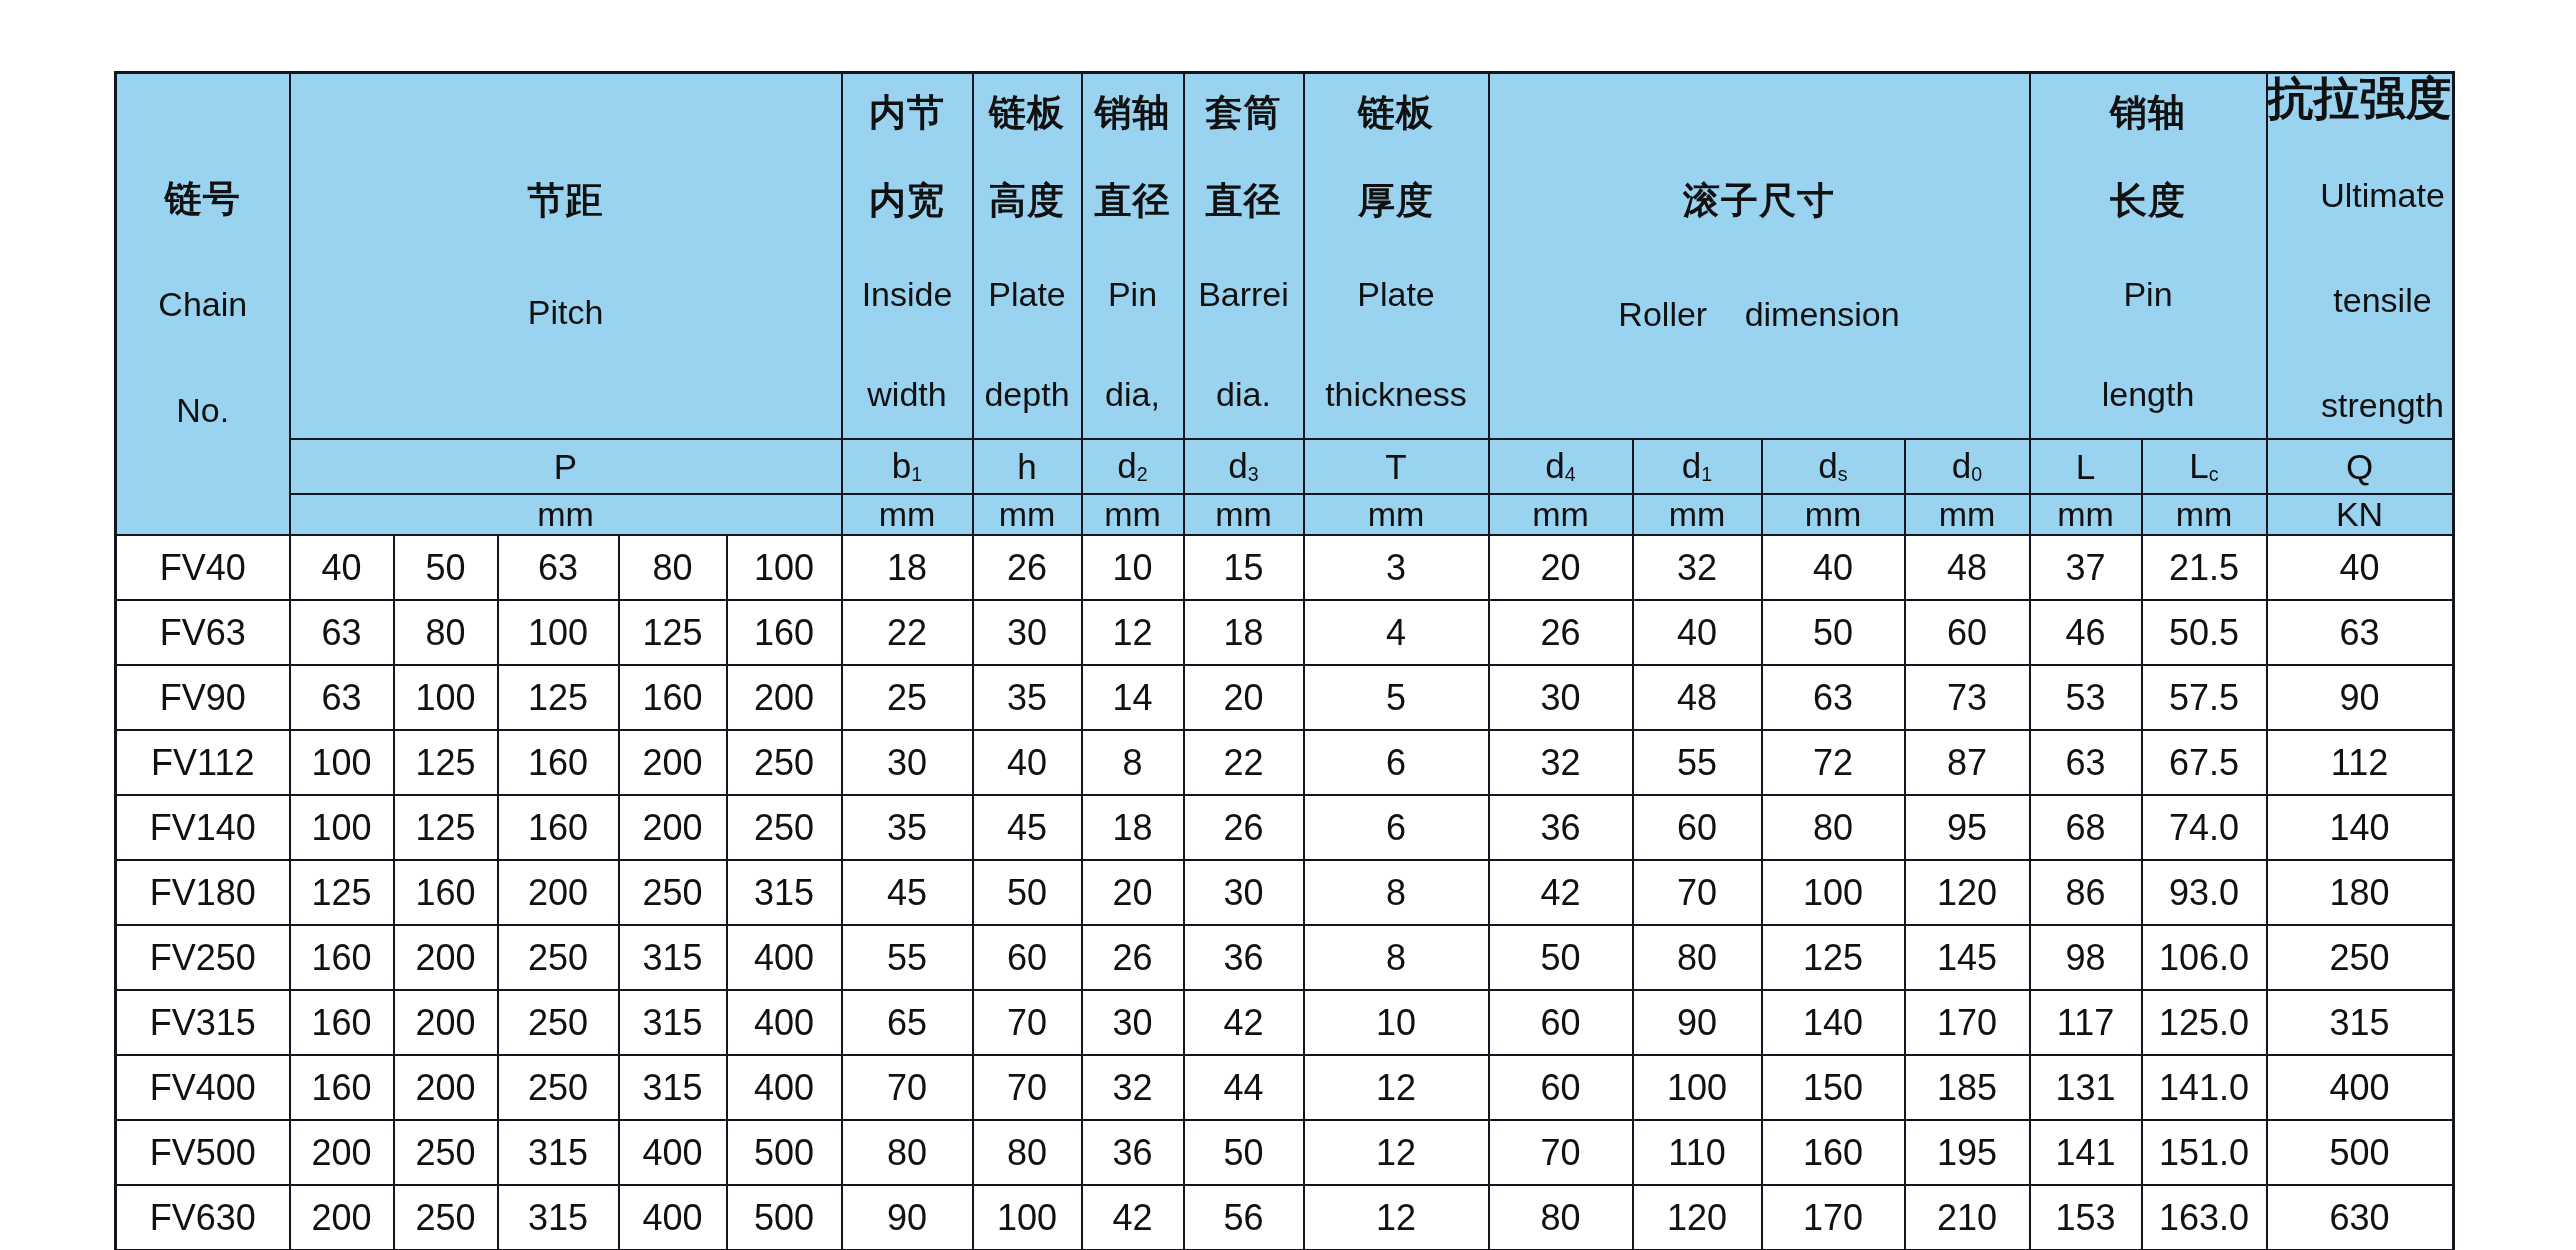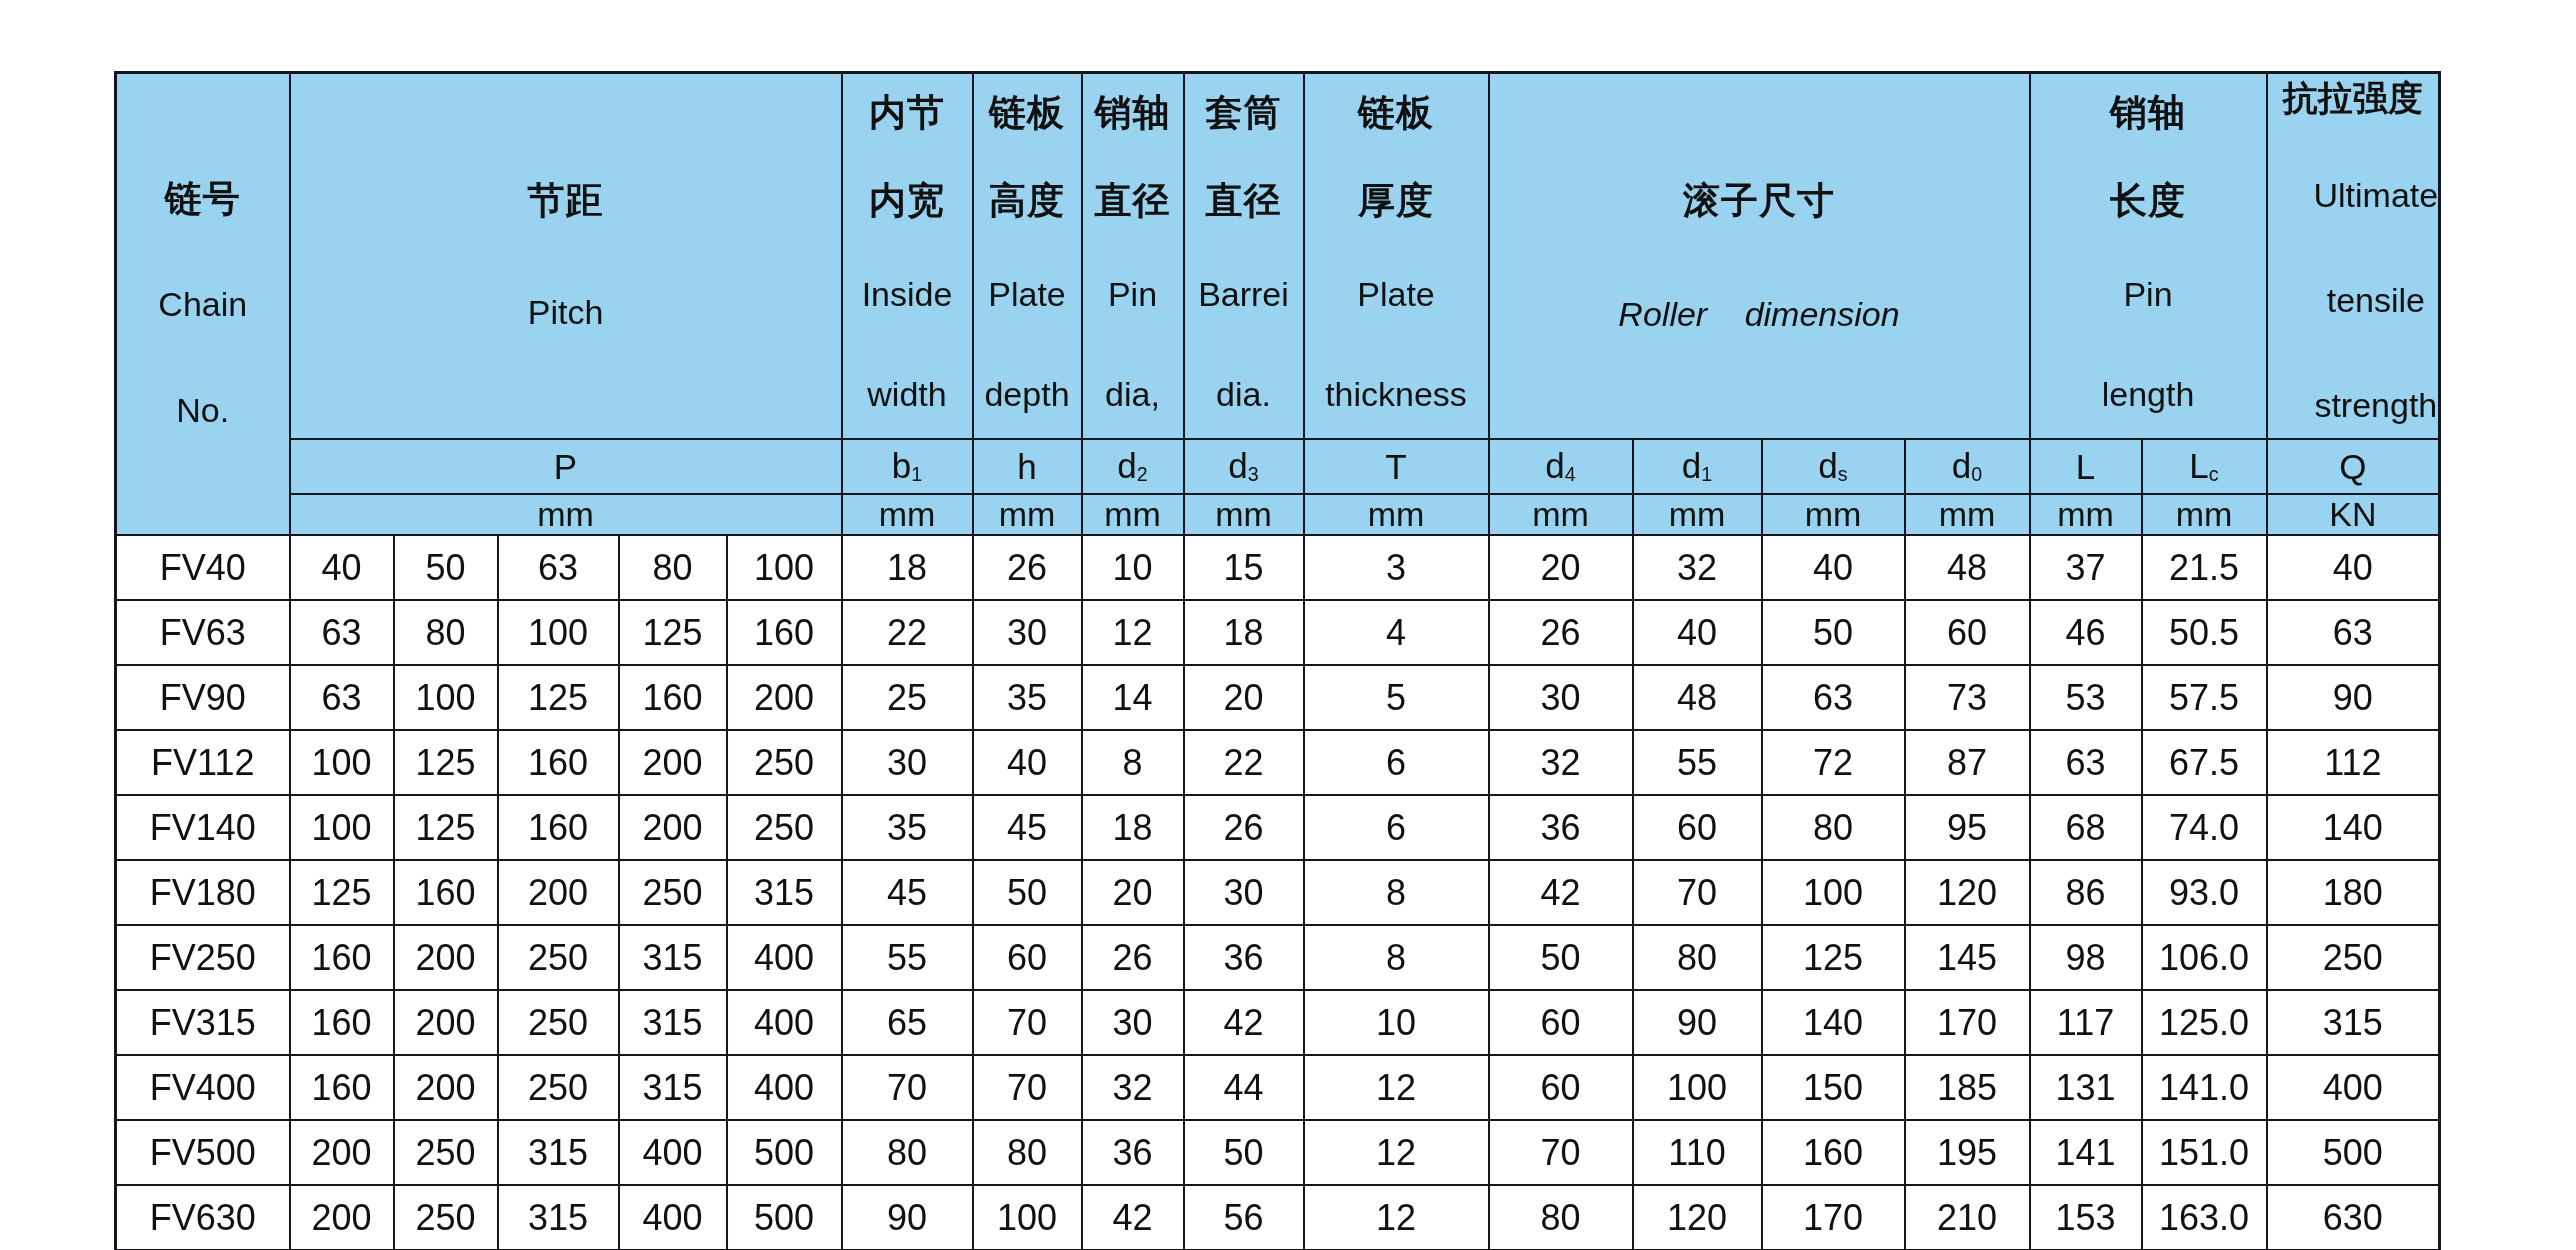--- a/index.html
+++ b/index.html
@@ -61,21 +61,21 @@
   }
   .en-tight {
     font-size: 34px;
     line-height: 66px;
     margin-left: 46px;
   }
   .sym-sub {
     font-size: 19.6px;
     vertical-align: -3.1px;
   }
-  .wide-gap { word-spacing: 9.3px; font-style: italic; }
+  .wide-gap { word-spacing: 9.3px; }
 </style>
 </head>
 <body>
 
 <table id="spec-table">
   <colgroup>
     <col style="width:174px">
     <col style="width:104px">
       <col style="width:104px">
       <col style="width:121px">
@@ -158,21 +158,21 @@
       <th colspan="2">
         <div class="hdr-block">
           <span class="zh">销轴</span>
           <span class="zh">长度</span>
           <span class="en">Pin</span>
           <span class="en">length</span>
         </div>
       </th>
       <th>
         <div class="hdr-block">
-          <span class="zh" style="font-size:35px; letter-spacing:0">抗拉强度</span>
+          <span class="zh" style="font-size:46px; letter-spacing:0">抗拉强度</span>
           <span class="en-tight">Ultimate</span>
           <span class="en-tight">tensile</span>
           <span class="en-tight">strength</span>
         </div>
       </th>
     </tr>
 
     <tr class="h-sym">
       <th colspan="5"><span>P</span></th>
       <th><span>b</span><span class="sym-sub">1</span></th>

